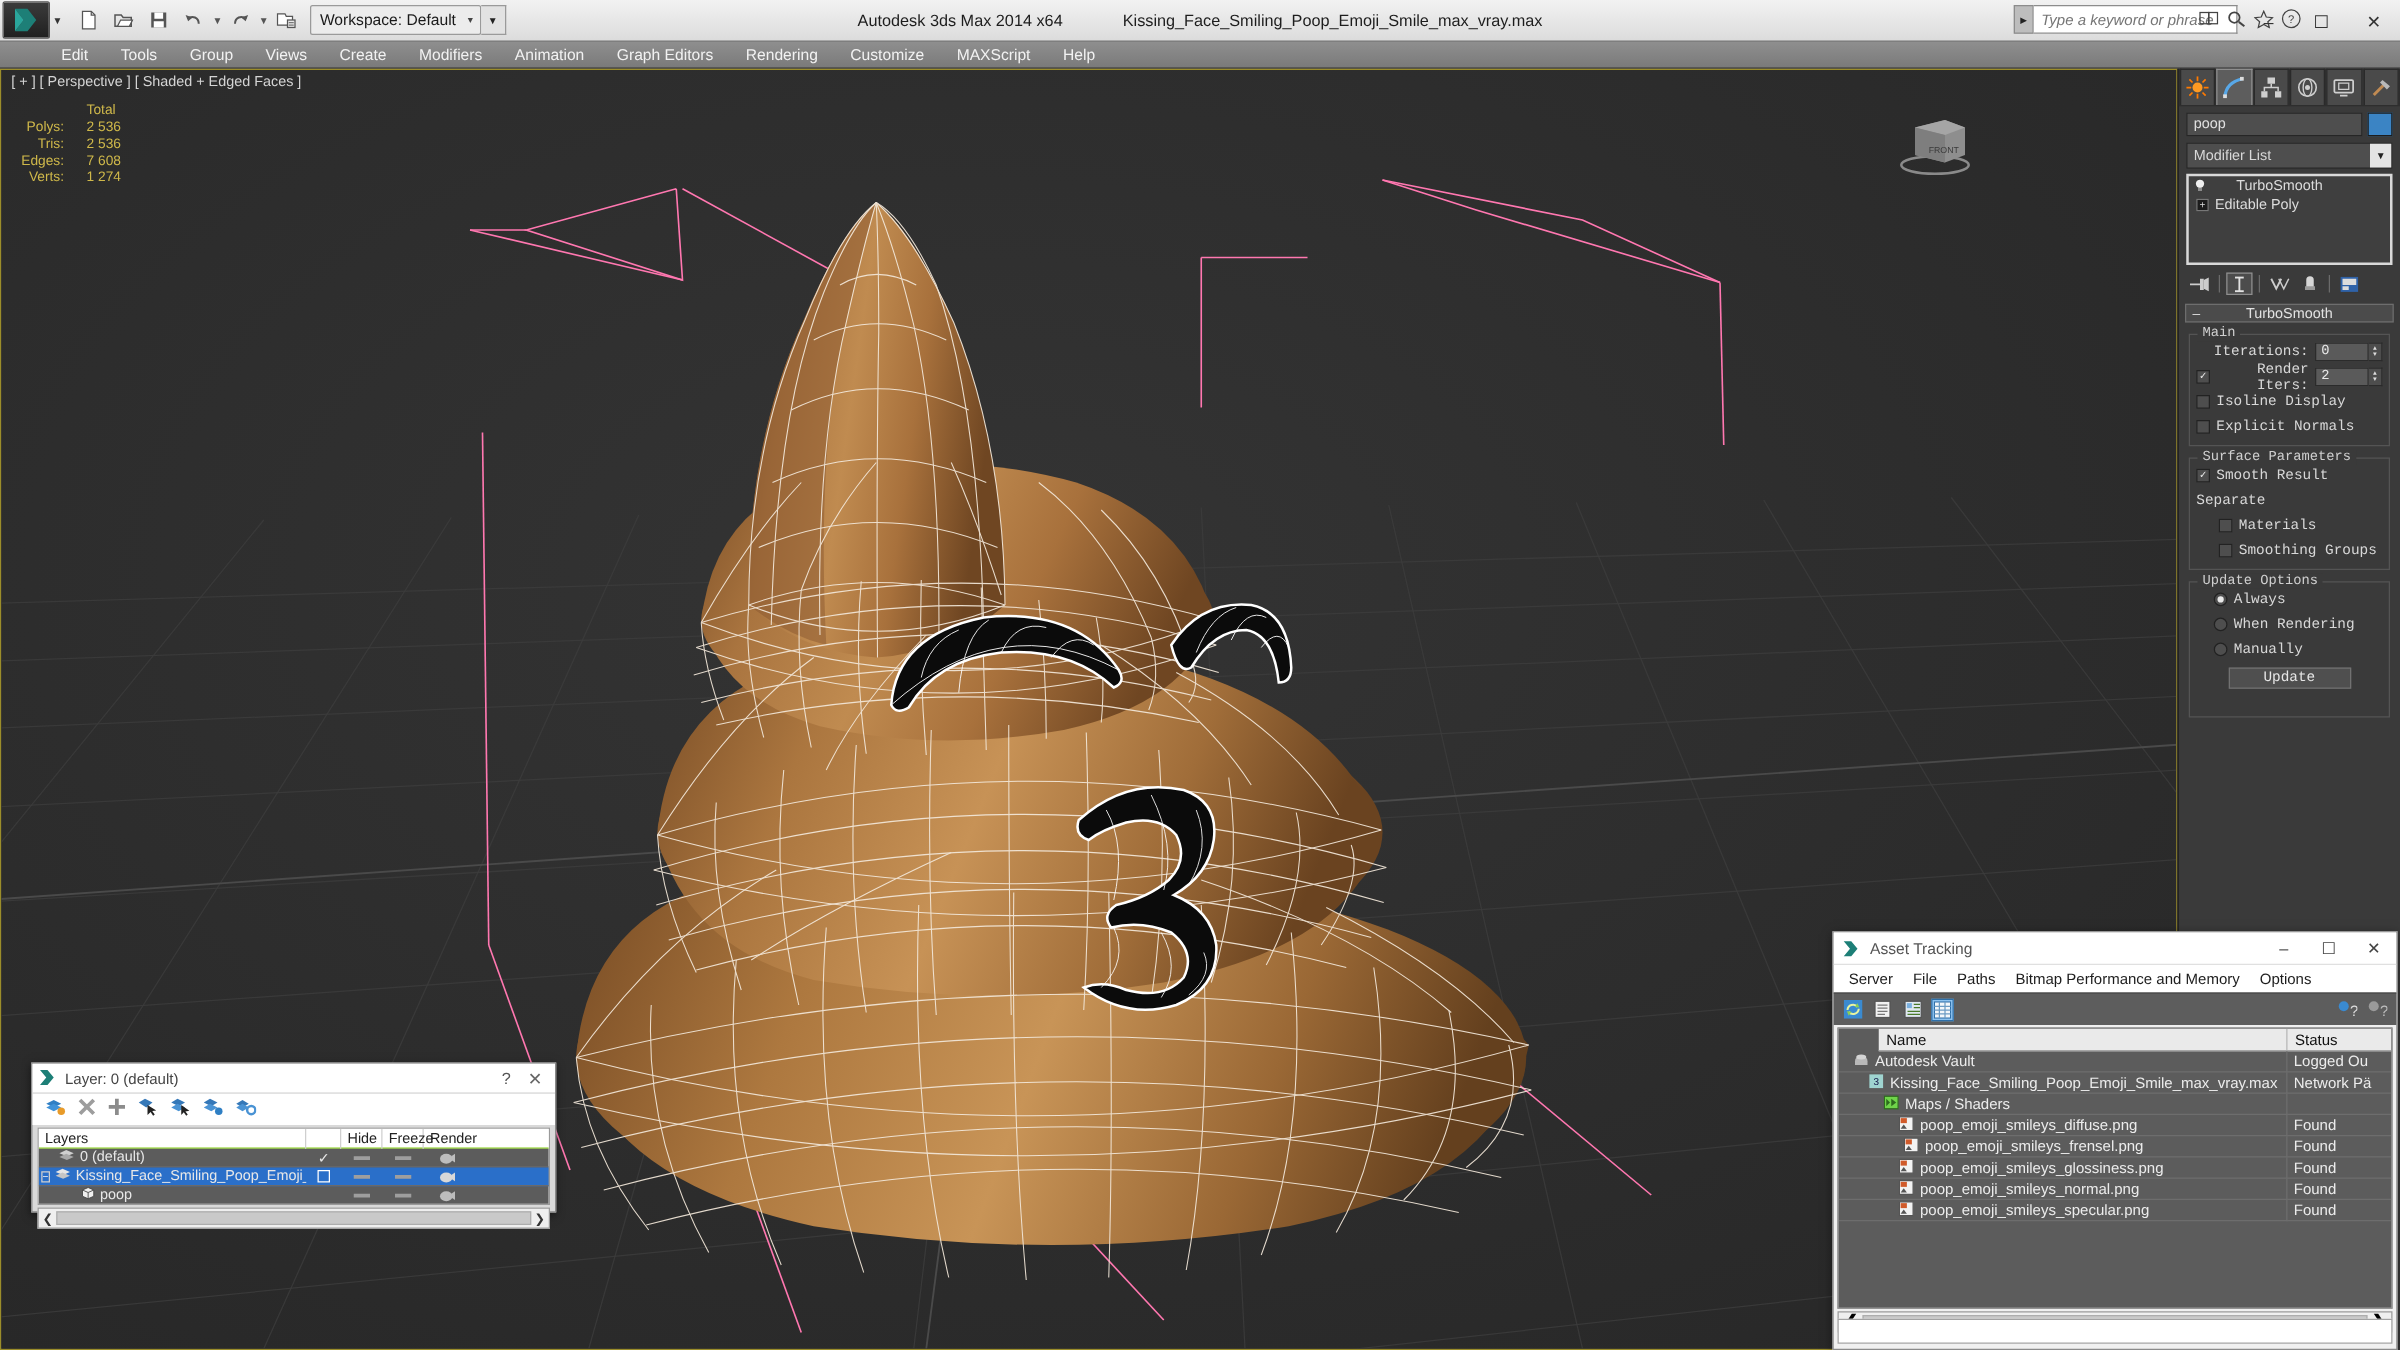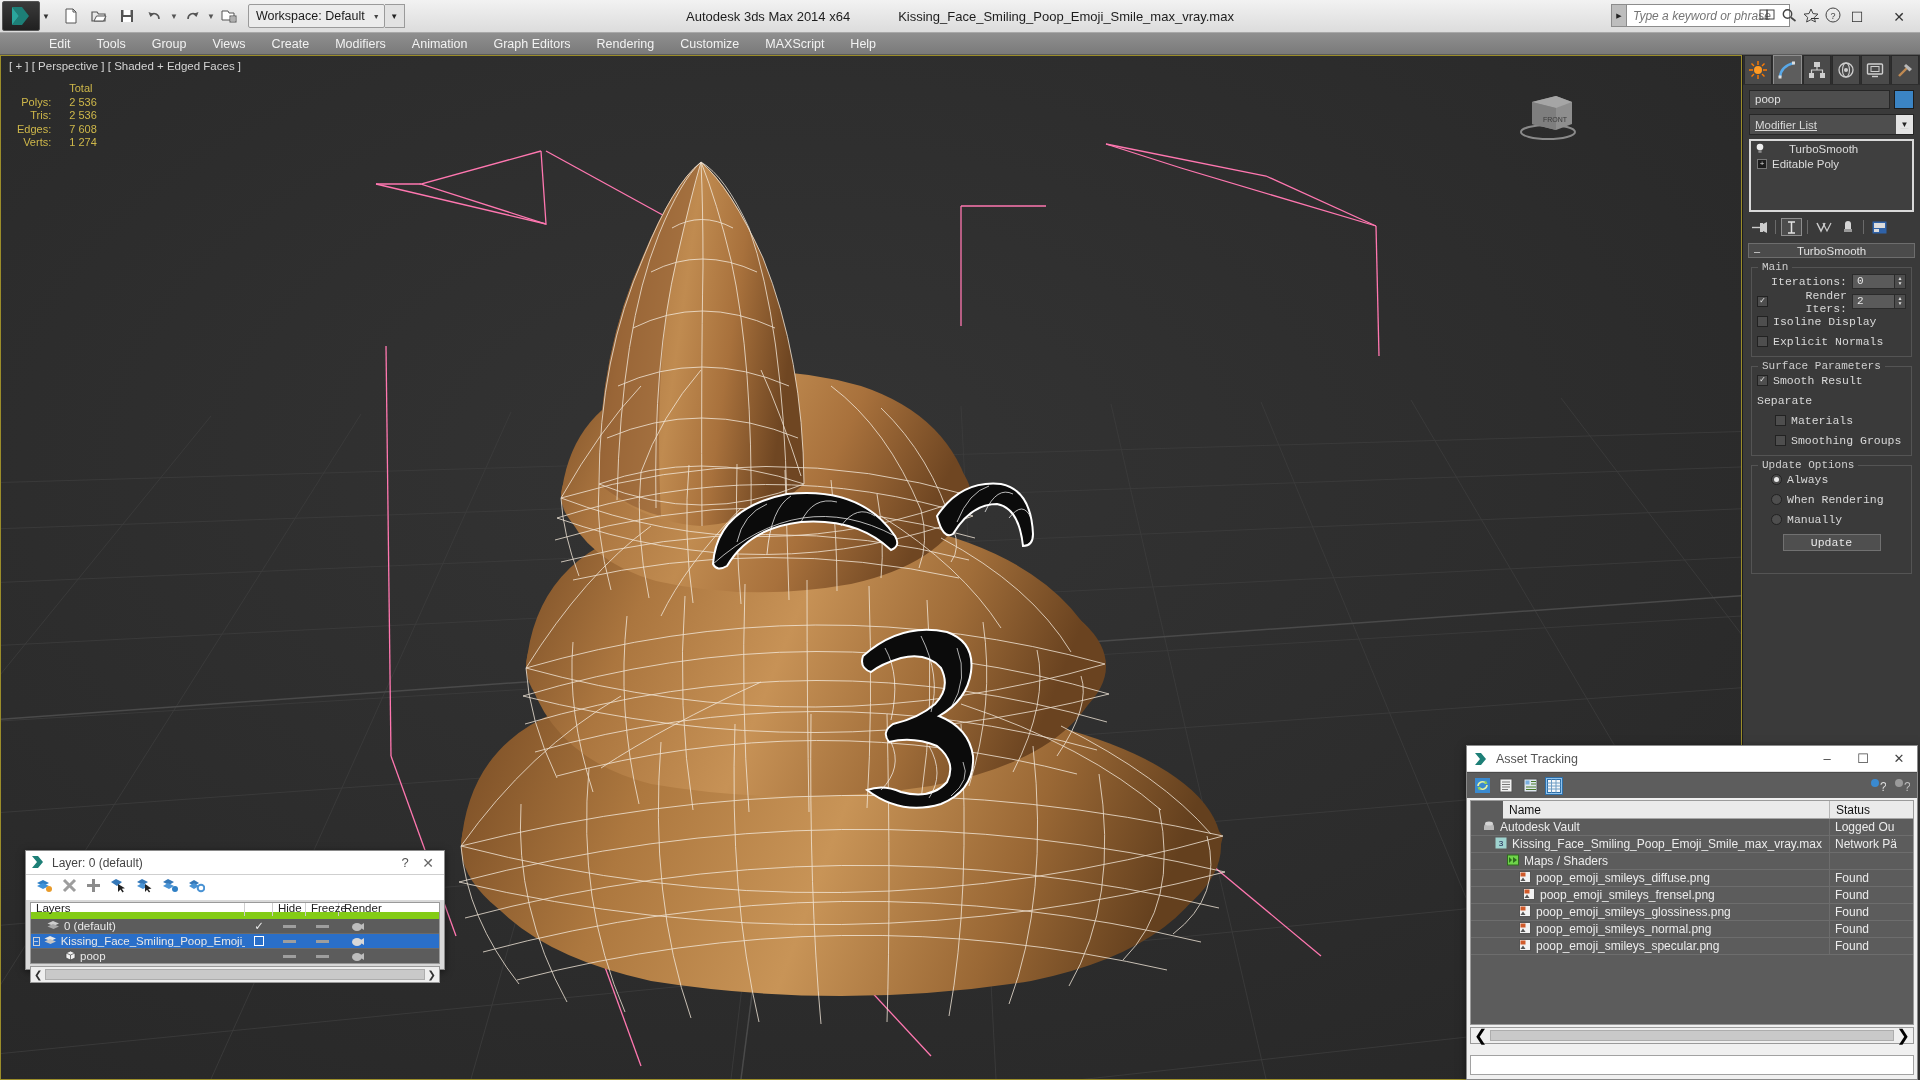--- a/index.html
+++ b/index.html
@@ -114,21 +114,21 @@
   .cp-tab.active{background:#5d5d5d;border-color:#8e8e8e;}
   .cp-name-row{display:flex;gap:4px;padding:5px 6px 2px 6px;align-items:center;}
   .cp-name{
     flex:1;height:19px;background:#4e4e4e;border:1px solid #262626;
     color:#e0e0e0;font-size:11.5px;padding:0 5px;line-height:17px;
   }
   .cp-color{width:20px;height:19px;background:#3b84c4;border:1px solid #1d1d1d;}
   .cp-modlist{
     margin:3px 6px 0 6px;height:21px;background:#4e4e4e;border:1px solid #262626;
     display:flex;align-items:center;justify-content:space-between;
-    color:#d8d8d8;font-size:11.5px;padding-left:5px;text-decoration:underline;
+    color:#d8d8d8;font-size:11.5px;padding-left:5px;
   }
   .cp-modlist .caret{
     width:17px;height:19px;background:#e4e4e4;color:#222;
     display:flex;align-items:center;justify-content:center;font-size:8px;
   }
   .modstack{
     margin:4px 6px 0 6px;height:73px;background:#3f3f3f;
     border:2px solid #d9d9d9;overflow:hidden;
   }
   .mod-row{
@@ -206,21 +206,21 @@
   .ld-title .txt{font-size:12px;color:#444;flex:1;}
   .ld-title .qm{font-size:13px;color:#555;width:22px;text-align:center;}
   .ld-title .cl{font-size:14px;color:#666;width:24px;text-align:center;}
   .ld-tools{
     height:25px;background:#fff;display:flex;align-items:center;gap:9px;padding-left:10px;
   }
   .ld-grid{
     margin:2px 4px 0 4px;background:#fff;border:1px solid #9a9a9a;height:62px;overflow:hidden;
   }
   .ld-hdr{
-    display:flex;height:16px;background:#fff;border-bottom:7px solid #84cc16;
+    display:flex;height:16px;background:#fff;border-bottom:1px solid #84cc16;
     font-size:11.5px;color:#222;align-items:center;
   }
   .ld-hdr div{border-right:1px solid #cfcfcf;height:16px;line-height:16px;padding-left:5px;}
   .ld-rows{background:#5c5c5c;}
   .ld-row{
     display:flex;height:15px;align-items:center;font-size:11.5px;color:#e8e8e8;
     border-bottom:1px solid #6a6a6a;
   }
   .ld-row.sel{background:#2a6fc9;}
   .ld-row .c-name{width:214px;display:flex;align-items:center;gap:4px;overflow:hidden;white-space:nowrap;}
@@ -1009,20 +1009,27 @@
       <svg width="16" height="16" viewBox="0 0 16 16">
           <path d="M2 2 H8 L13 8 L8 14 H2 L7 8 Z" fill="#1d7f77"></path>
         </svg>
     </span>
     <span class="txt">Asset Tracking</span>
     <span class="ad-wb">–</span>
     <span class="ad-wb">☐</span>
     <span class="ad-wb cl">✕</span>
   </div>
 
+  <div class="ad-menu">
+    <span>Server</span>
+    <span>File</span>
+    <span>Paths</span>
+    <span>Bitmap Performance and Memory</span>
+    <span>Options</span>
+  </div>
 
   <div class="ad-tools">
     <span class="ad-tb">
       <svg width="15" height="15" viewBox="0 0 15 15">
           <rect width="15" height="15" fill="#3a8ad0"></rect>
           <path d="M3 8 A4.5 4.5 0 0 1 11 5.5" fill="none" stroke="#e8f4a0" stroke-width="1.6"></path>
           <path d="M11 2.5 L12.5 6 L8.8 5.6 Z" fill="#8ed14f"></path>
           <path d="M12 7 A4.5 4.5 0 0 1 4 9.5" fill="none" stroke="#e8f4a0" stroke-width="1.6"></path>
           <path d="M4 12.5 L2.5 9 L6.2 9.4 Z" fill="#8ed14f"></path>
         </svg>

